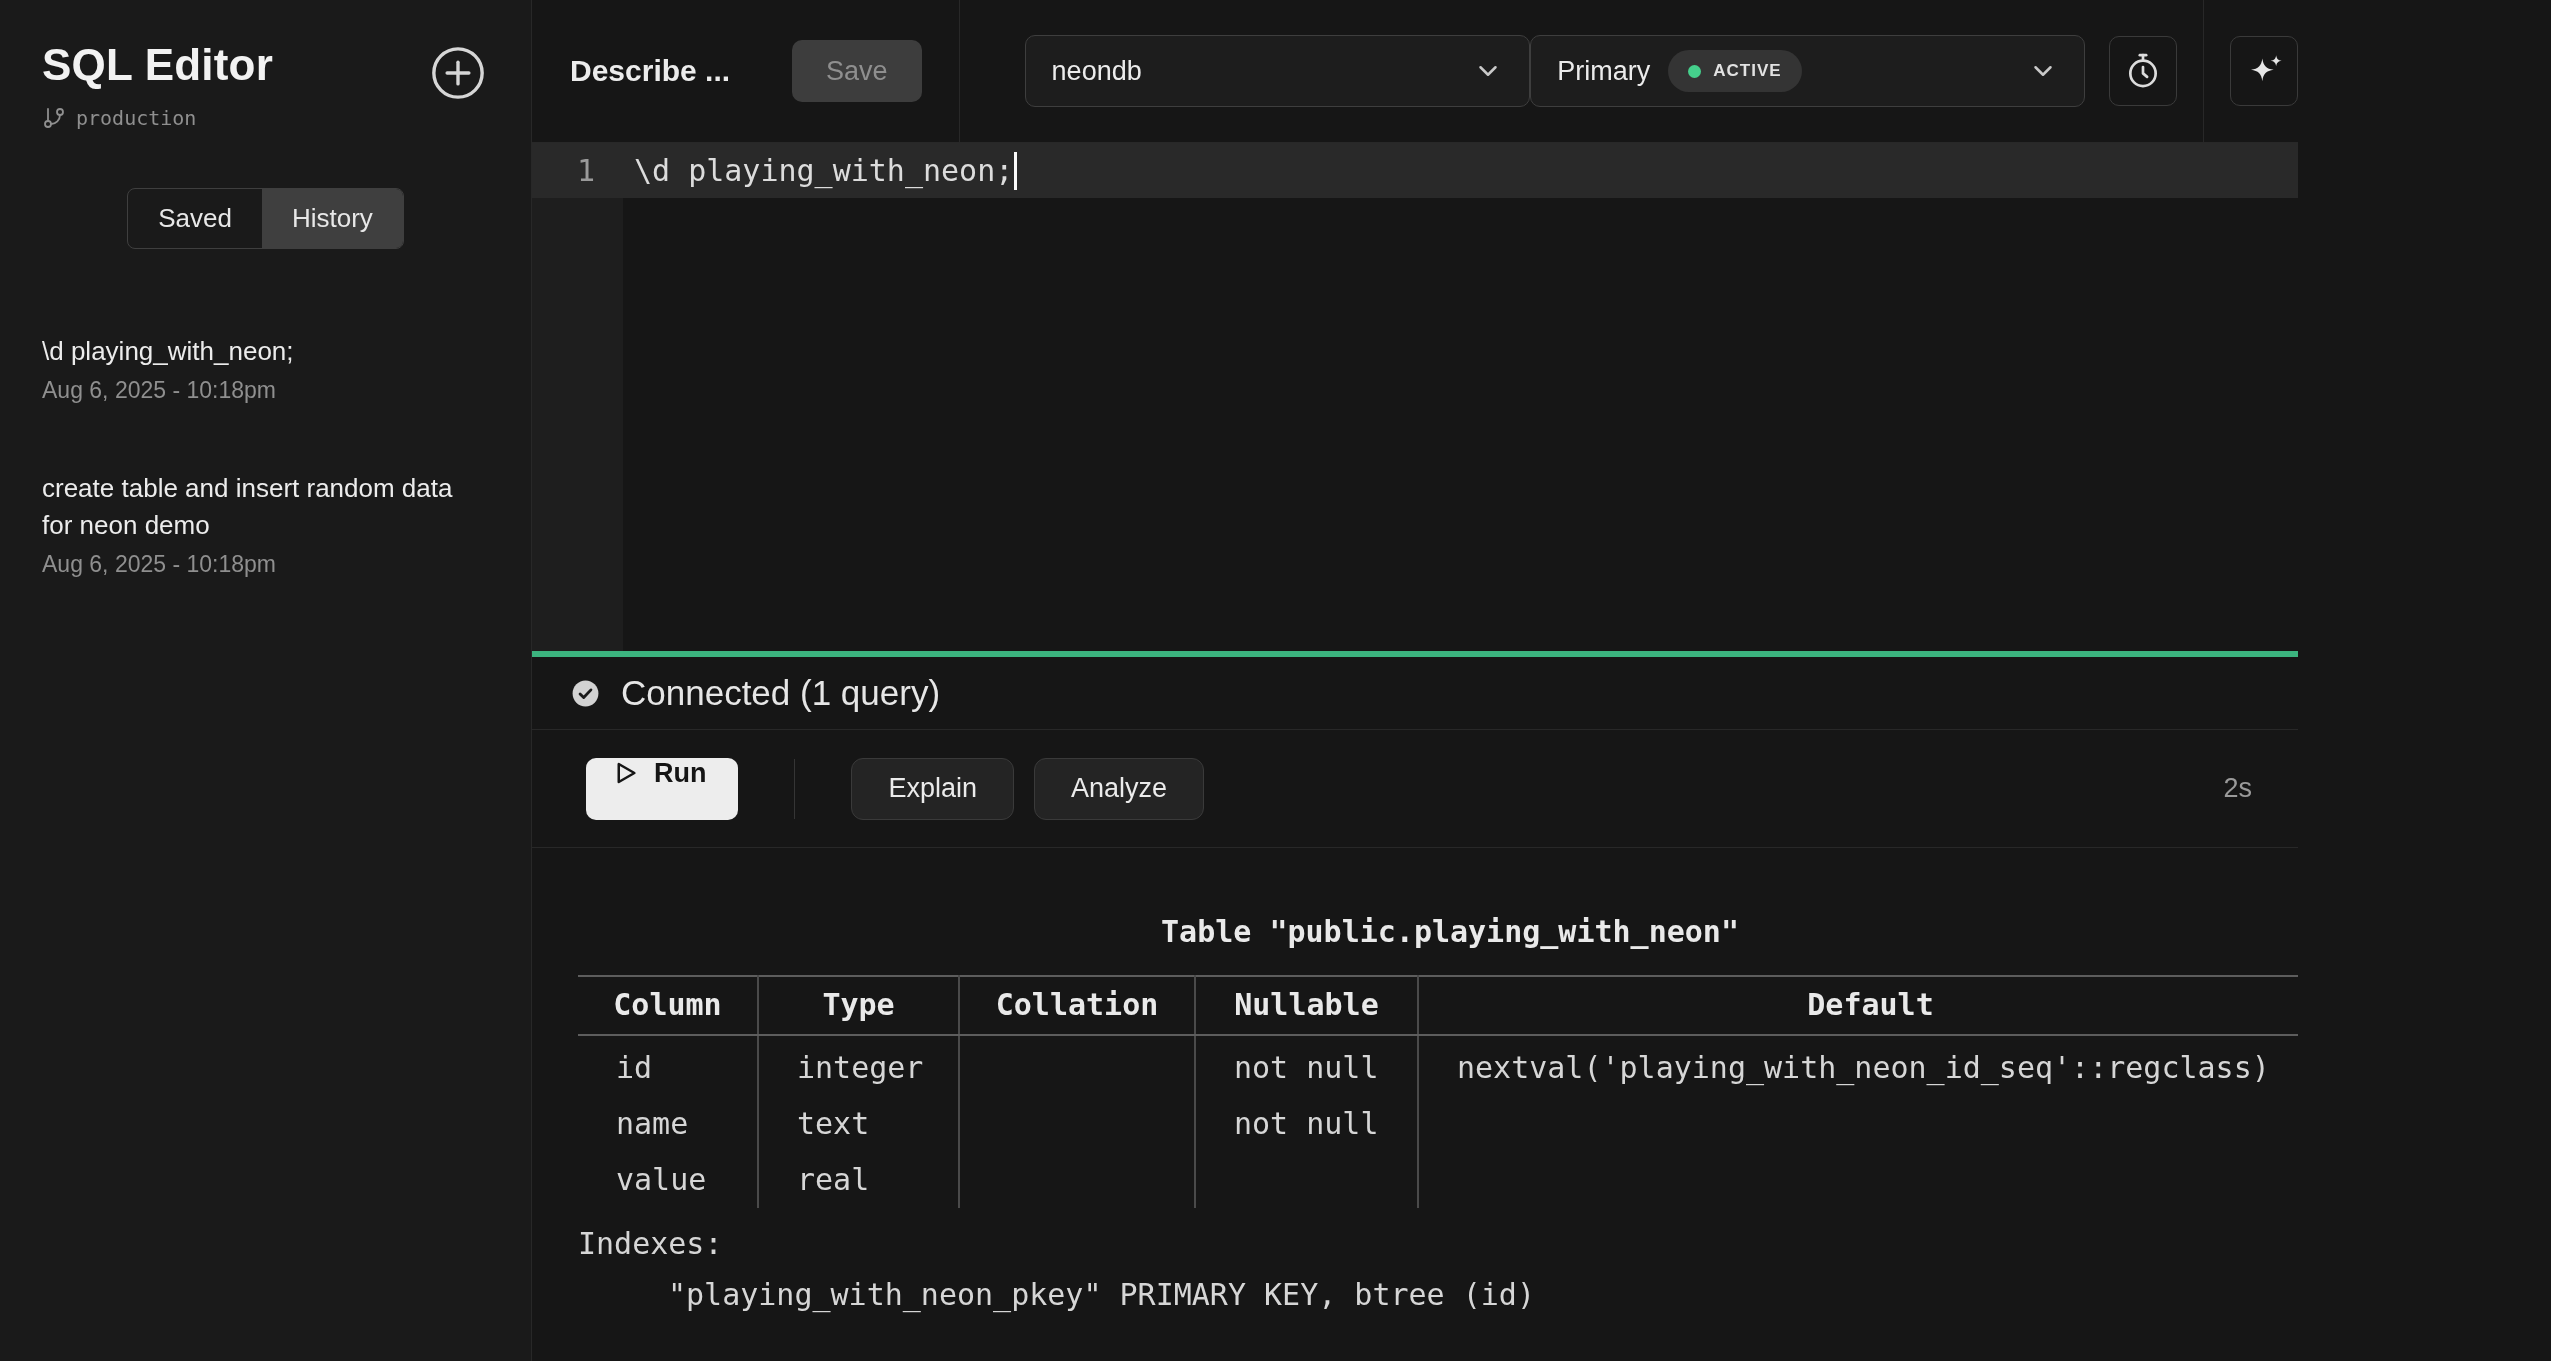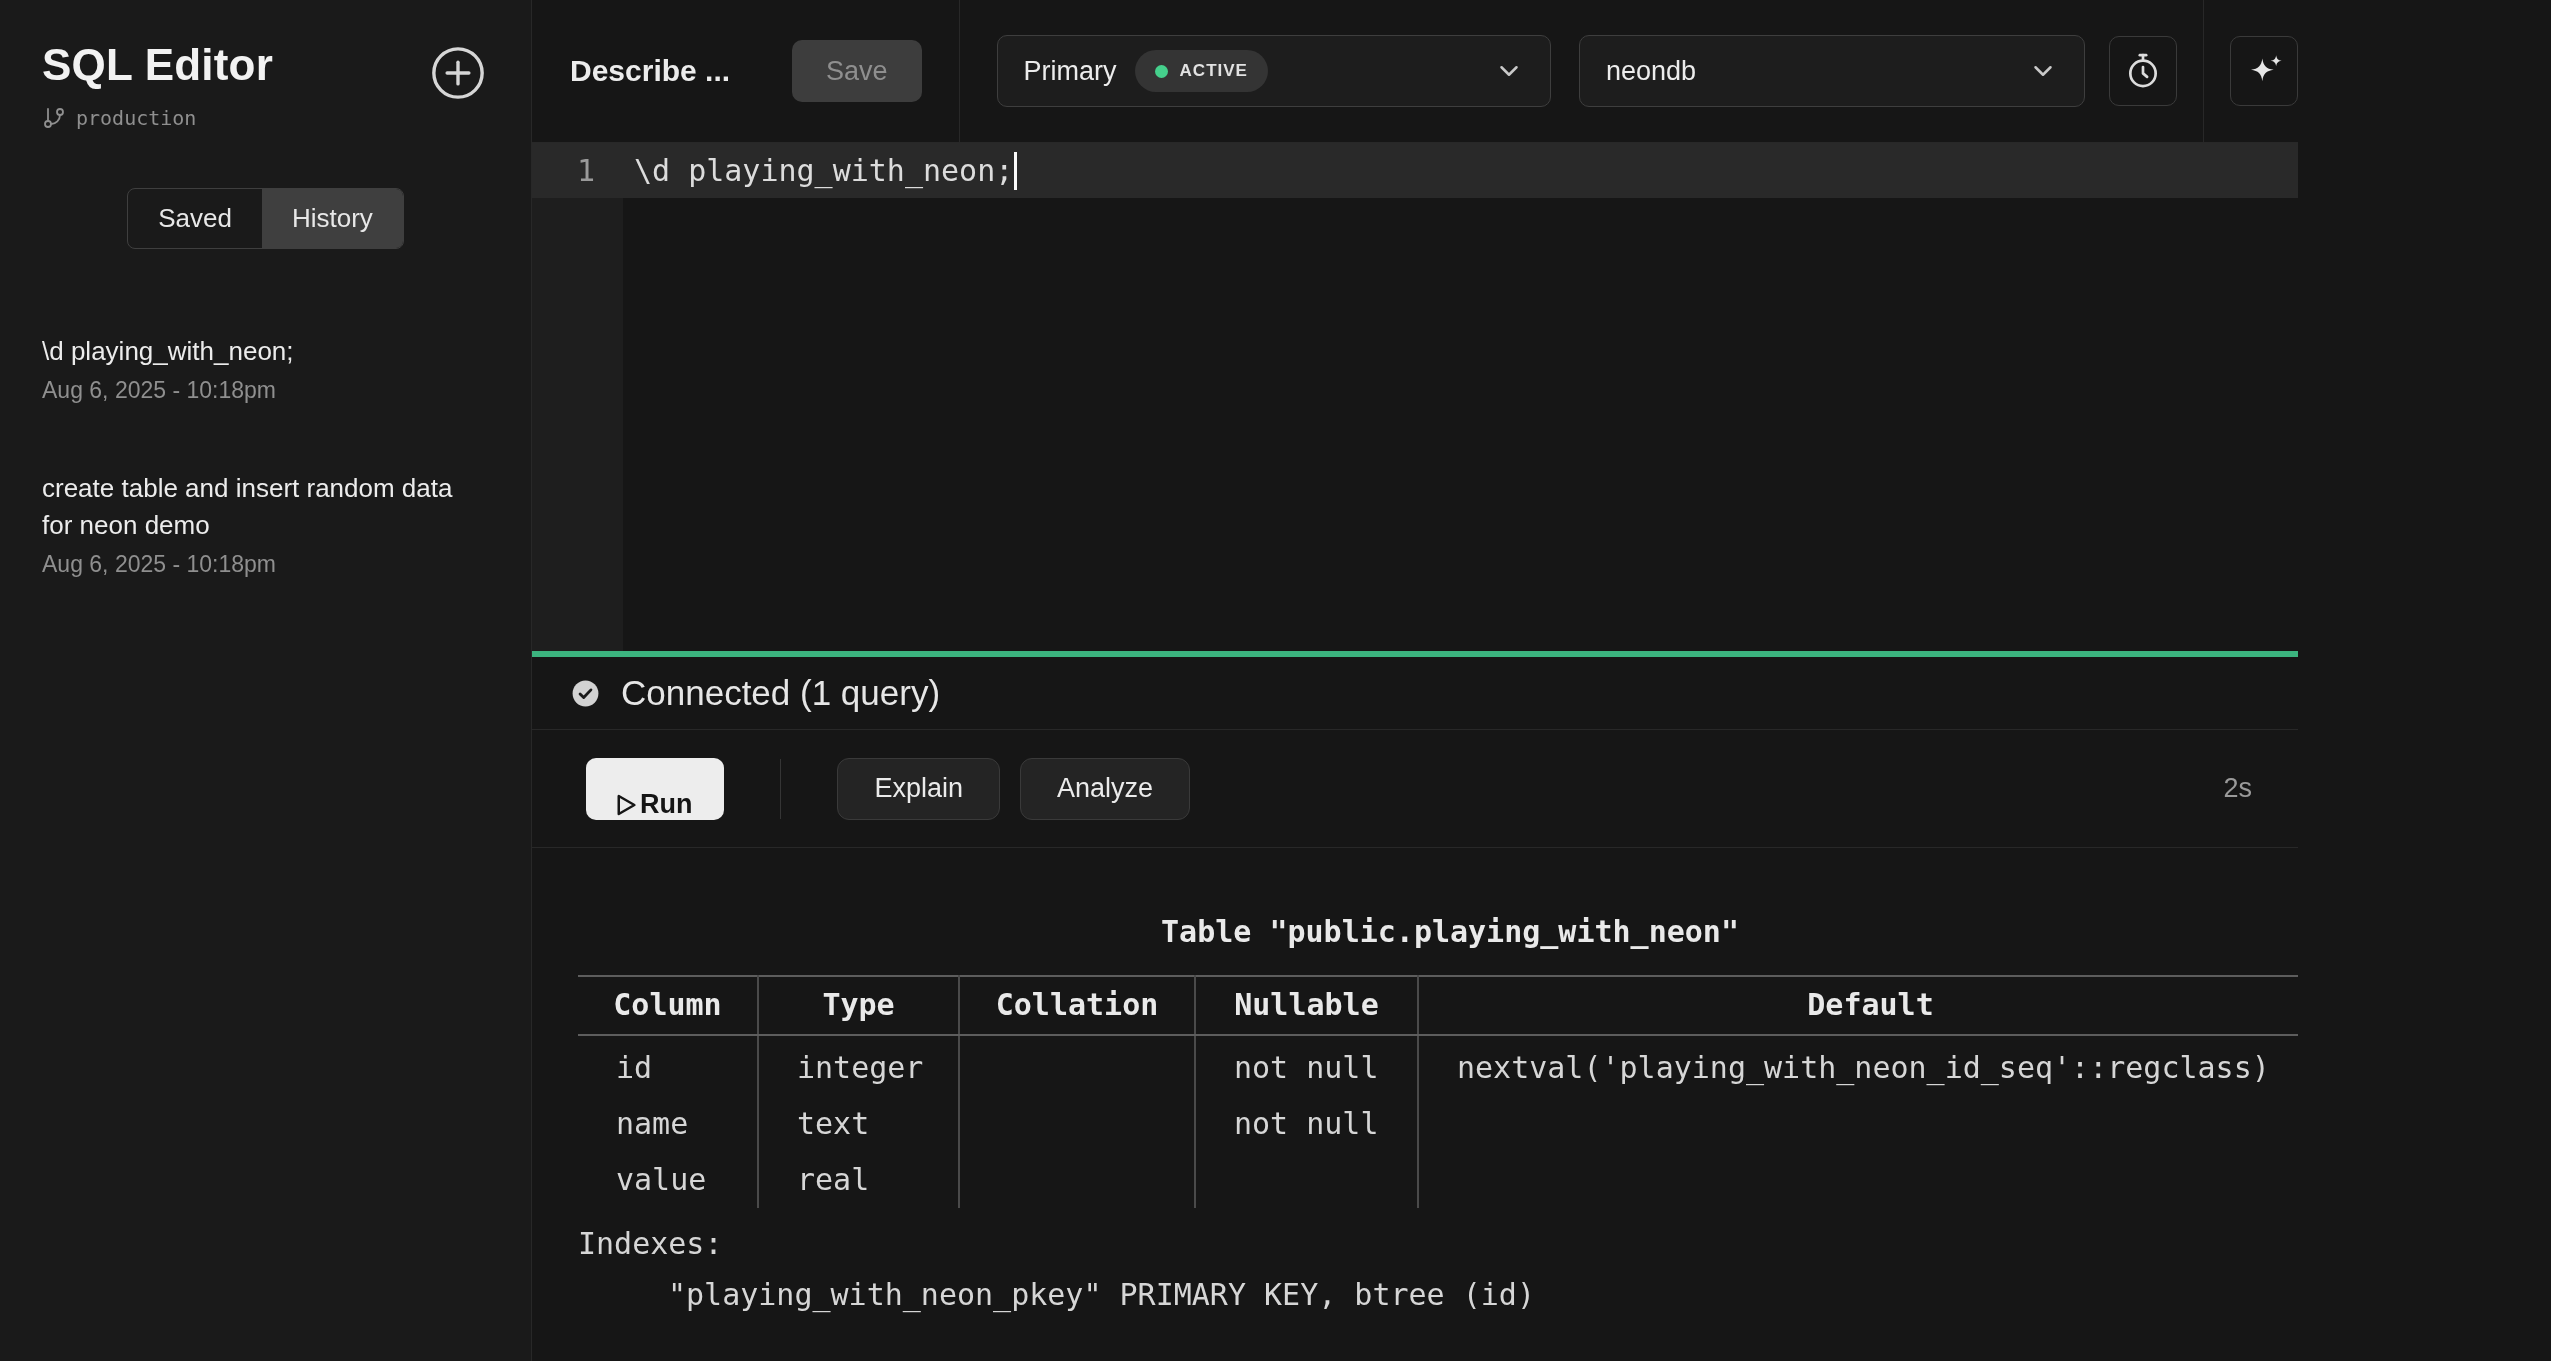--- a/index.html
+++ b/index.html
@@ -56,21 +56,21 @@
   .code-cell{display:flex;align-items:center;padding-left:11px;}
   .code-text{color:#dcdcdc;white-space:pre;}
   .cursor{display:inline-block;width:3px;height:38px;background:#fafafa;margin-left:1px;}
 
   .progress-line{height:6px;flex:0 0 6px;background:var(--progress-green);}
 
   .status-row{height:73px;flex:0 0 73px;border-bottom:1px solid var(--border);display:flex;align-items:center;gap:20px;padding-left:38px;}
   .status-text{font-size:35px;color:#e6e6e6;}
 
   .toolbar{height:118px;flex:0 0 118px;border-bottom:1px solid var(--border);display:flex;align-items:center;padding:0 46px 0 54px;}
-  .run-btn{height:62px;padding:0 32px 0 24px;background:#ededed;color:#151515;border:none;border-radius:10px;font-family:var(--ui-font);font-size:27px;font-weight:600;display:flex;align-items:flex-end;cursor:pointer;}
+  .run-btn{height:62px;padding:0 32px 0 24px;background:#ededed;color:#151515;border:none;border-radius:10px;font-family:var(--ui-font);font-size:27px;font-weight:600;display:flex;align-items:flex-start;gap:14px;cursor:pointer;}
   .tdiv{width:1px;height:60px;background:#353535;margin:0 56px;}
   .sec-btn{height:62px;padding:0 36px;background:#242424;border:1px solid #3a3a3a;border-radius:12px;color:#ebebeb;font-family:var(--ui-font);font-size:27px;font-weight:500;cursor:pointer;text-align:center;}
   .sec-btn.analyze{margin-left:20px;}
   .duration{margin-left:auto;font-size:27px;color:#9a9a9a;}
 
   .results{flex:1;padding:66px 0 0 46px;font-family:var(--mono-font);font-size:30px;color:#d6d6d6;overflow:hidden;}
   .rt-title{width:1744px;text-align:center;font-weight:700;color:#e9e9e9;margin-bottom:26px;}
   table.results-table{border-collapse:collapse;table-layout:fixed;width:1744px;font-size:30px;}
   col.c0{width:180px}col.c1{width:201px}col.c2{width:236px}col.c3{width:223px}col.c4{width:904px}
   .results-table th{font-weight:700;text-align:center;padding:10px 0 12px;border-top:2px solid #5d5d5d;border-bottom:2px solid #5d5d5d;color:#e9e9e9;}
@@ -129,35 +129,35 @@
     </div>
   </aside>
 
   <main class="main">
 
     <div class="topbar">
       <span class="query-title">Describe ...</span>
       <button class="save-btn" disabled="">Save</button>
       <div class="vdiv m"></div>
 
+      <div class="select db">
+        <span>neondb</span>
+        <span class="chev">
+          <svg width="30" height="30" viewBox="0 0 24 24" fill="none" stroke="#c9c9c9" stroke-width="2" stroke-linecap="round" stroke-linejoin="round">
+              <path d="M6 9l6 6 6-6"></path>
+            </svg>
+        </span>
+      </div>
+
       <div class="select primary">
         <span>Primary</span>
         <span class="badge">
           <span class="dot"></span>
           <span>ACTIVE</span>
         </span>
-        <span class="chev">
-          <svg width="30" height="30" viewBox="0 0 24 24" fill="none" stroke="#c9c9c9" stroke-width="2" stroke-linecap="round" stroke-linejoin="round">
-              <path d="M6 9l6 6 6-6"></path>
-            </svg>
-        </span>
-      </div>
-
-      <div class="select db">
-        <span>neondb</span>
         <span class="chev">
           <svg width="30" height="30" viewBox="0 0 24 24" fill="none" stroke="#c9c9c9" stroke-width="2" stroke-linecap="round" stroke-linejoin="round">
               <path d="M6 9l6 6 6-6"></path>
             </svg>
         </span>
       </div>
 
       <button class="icon-btn clock">
         <span style="display:flex;">
           <svg width="38" height="38" viewBox="0 0 24 24" fill="none" stroke="#dcdcdc" stroke-width="1.7" stroke-linecap="round" stroke-linejoin="round">

